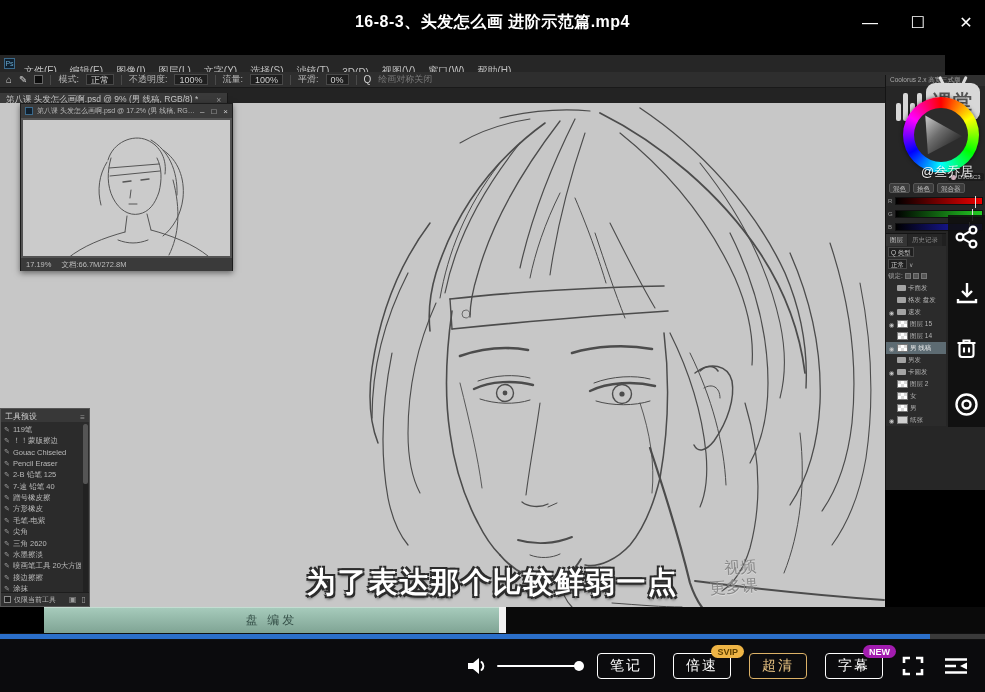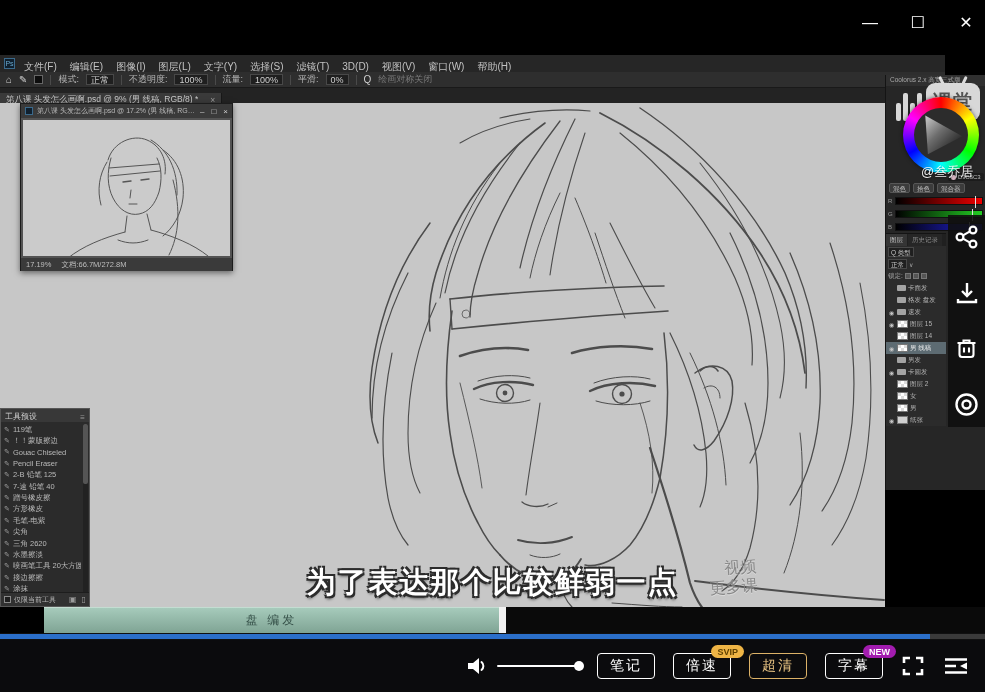--- a/index.html
+++ b/index.html
@@ -9,32 +9,32 @@
   
   .titlebar{position:absolute;left:0;top:0;width:985px;height:45px;background:#000;display:flex;align-items:center;justify-content:center;}
   .titlebar .title{color:#fff;font-size:16px;font-weight:bold;letter-spacing:.5px;}
   .winbtns{position:absolute;right:8px;top:0;height:45px;display:flex;align-items:center;gap:26px;}
   .winbtn{color:#fff;font-size:16px;width:22px;text-align:center;cursor:pointer;}
 
   
   .video{position:absolute;left:0;top:45px;width:985px;height:562px;background:#000;}
 
   
-  .ps-menu{position:absolute;left:0;top:10px;width:945px;height:24px;background:#262626;display:flex;align-items:center;gap:13px;padding-left:24px;border-bottom:1px solid #151515;}
+  .ps-menu{position:absolute;left:0;top:10px;width:945px;height:24px;background:#262626;display:flex;align-items:flex-end;gap:13px;padding-left:24px;border-bottom:1px solid #151515;}
   .ps-menu .appicon{position:absolute;left:4px;top:3px;width:11px;height:11px;background:#10202e;border:1px solid #3b6a8c;color:#6aa7cc;font-size:7px;line-height:10px;text-align:center;}
   .ps-menu span{color:#c2c2c2;font-size:10px;white-space:nowrap;}
   
   .ps-opts{position:absolute;left:0;top:27px;width:945px;height:16px;background:#2e2e2e;display:flex;align-items:center;gap:7px;padding-left:6px;border-bottom:1px solid #191919;color:#b5b5b5;font-size:9px;}
   .ps-opts .sep{width:1px;height:10px;background:#4a4a4a;}
   .opt-glyph{color:#cfcfcf;font-size:10px;}
   .opt-box{background:#1f1f1f;border:1px solid #484848;padding:0 4px;height:11px;line-height:10px;color:#cfcfcf;}
   .swatch-dark{width:9px;height:9px;background:#0d0d0d;border:1px solid #666;}
   
   .ps-tabbar{position:absolute;left:0;top:43px;width:945px;height:15px;background:#232323;}
-  .ps-tab{display:inline-flex;align-items:center;height:15px;max-width:330px;background:#3a3a3a;color:#c9c9c9;font-size:8.5px;padding:0 6px;gap:12px;border-right:1px solid #181818;white-space:nowrap;}
+  .ps-tab{display:inline-flex;align-items:center;height:15px;max-width:330px;background:#3a3a3a;color:#c9c9c9;font-size:8.5px;padding:0 6px;gap:18px;border-right:1px solid #181818;white-space:nowrap;}
   .ps-tab .x{color:#9a9a9a;}
 
   
   .canvas{position:absolute;left:0;top:58px;width:885px;height:504px;background:#c7c7c7;overflow:hidden;}
   .sketch path,.sketch circle{vector-effect:non-scaling-stroke;}
 
   
   .corner-wm{position:absolute;right:128px;top:455px;color:rgba(125,125,125,.85);font-size:16px;line-height:19px;text-align:right;transform:rotate(-4deg);text-shadow:0 1px 0 rgba(255,255,255,.35);}
 
   
@@ -138,20 +138,21 @@
   .badge{position:absolute;top:-9px;right:-14px;font-size:9px;font-weight:bold;padding:1.5px 6px;border-radius:8px;letter-spacing:0;}
   .badge.svip{background:#eeb445;color:#5f4100;}
   .badge.new{background:#a21caf;color:#fff;}
 </style>
 </head>
 <body>
 
 <div class="stage">
 
   <div class="titlebar">
+    <div class="title">16-8-3、头发怎么画 进阶示范篇.mp4</div>
     <div class="winbtns">
       <div class="winbtn">—</div>
       <div class="winbtn">☐</div>
       <div class="winbtn">✕</div>
     </div>
   </div>
 
   <div class="video">
 
     <div class="ps-menu">

